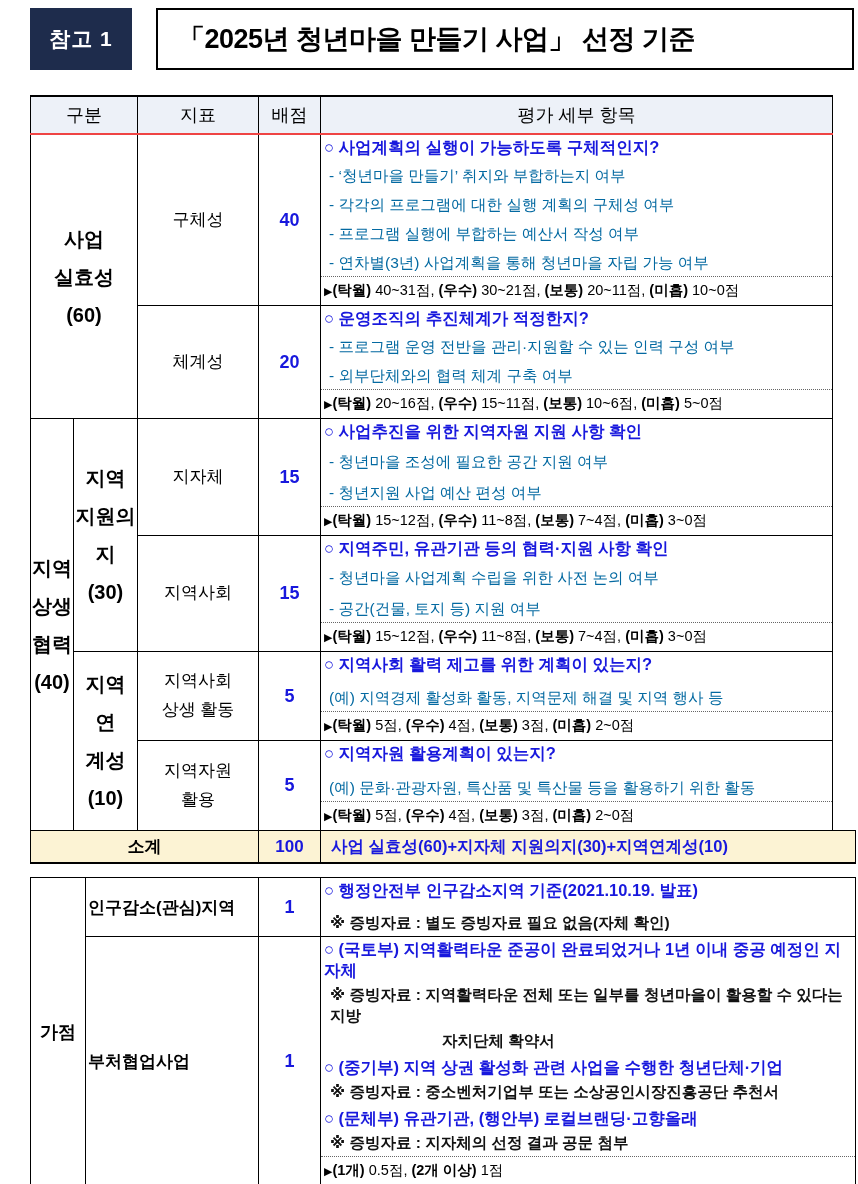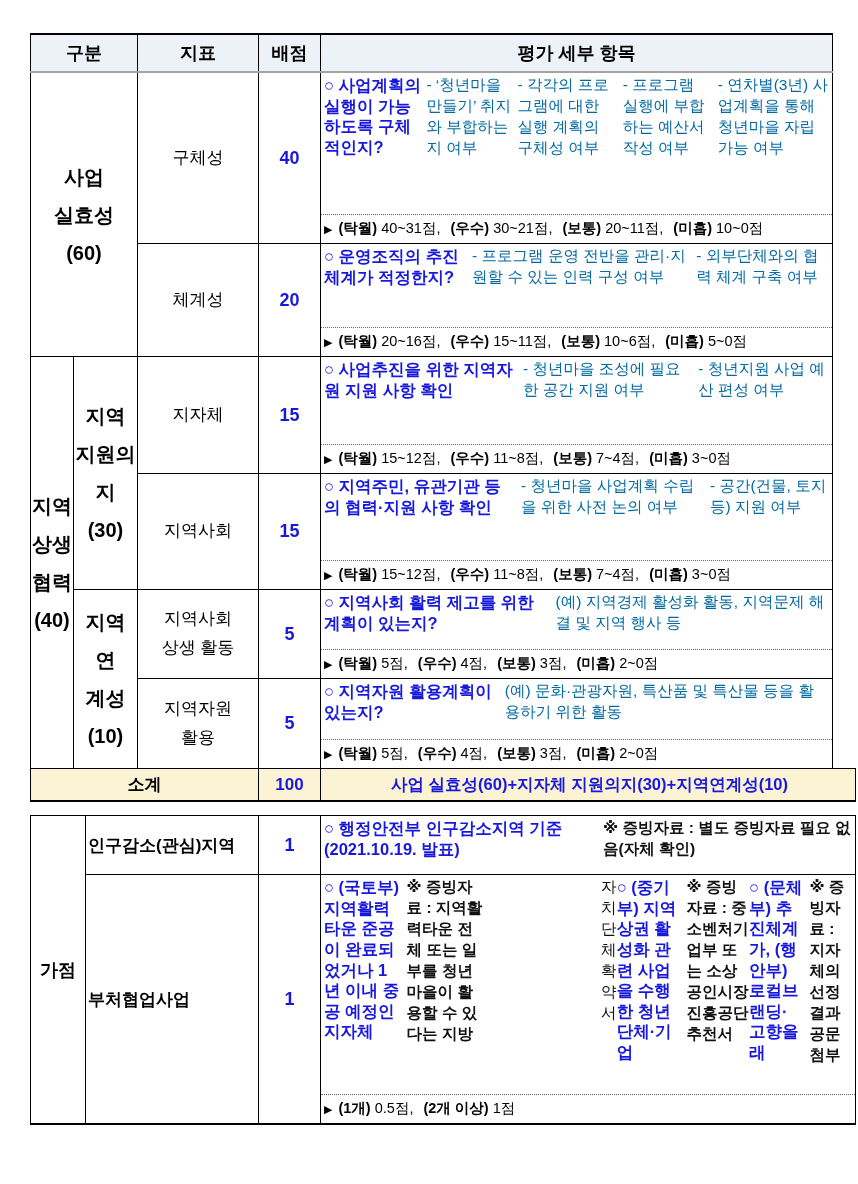--- a/index.html
+++ b/index.html
@@ -10,57 +10,61 @@
   .titlebar{display:flex;align-items:stretch;gap:24px;height:62px;width:824px;}
   .refbox{width:102px;background:#1e2c4c;color:#fff;display:flex;align-items:center;justify-content:center;
           font-size:21px;font-weight:bold;letter-spacing:1px;}
   .titlebox{flex:1;border:2px solid #000;display:flex;align-items:center;padding-left:20px;
             font-size:27px;font-weight:bold;letter-spacing:-0.5px;}
 
   
   table{border-collapse:collapse;table-layout:fixed;}
   td,th{border:1px solid #000;padding:0;}
   .main{width:802px;margin-top:25px;border-top:2px solid #000;}
-  .main th{background:#edf1f8;font-size:18px;font-weight:bold;height:36px;border-bottom:2px solid #a3a3a3;}
+  .main th{background:#edf1f8;font-size:18px;font-weight:normal;height:36px;border-bottom:2px solid #ef4444;}
   .lbl{text-align:center;font-weight:bold;font-size:20px;white-space:pre-line;line-height:1.9;vertical-align:middle;}
   .ind{text-align:center;font-weight:normal;font-size:17px;white-space:pre-line;line-height:1.7;vertical-align:middle;}
   .pts{text-align:center;font-weight:bold;font-size:18px;color:#1818dd;vertical-align:middle;}
 
   .dcell{vertical-align:top;}
   .dA{height:170px}.dB{height:112px}.dC{height:116px}.dD{height:115px}.dE{height:88px}.dF{height:89px}
   .dG{height:58px}.dH{height:248px}
   .dwrap{display:flex;flex-direction:column;height:100%;}
-  .dlines{flex:1;display:flex;flex-direction:row;justify-content:flex-end;padding:2px 4px 2px 3px;}
+  .dlines{flex:1;display:flex;flex-direction:column;justify-content:space-between;padding:2px 4px 2px 3px;}
   .d-h{color:#1818dd;font-weight:bold;font-size:16.5px;line-height:1.25;}
   .d-i{font-size:15.5px;padding-left:5px;color:#0369a1;}
   .d-n{font-size:15.5px;padding-left:6px;color:#111;font-weight:bold;}
-  .d-cont{font-size:15.5px;padding-left:118px;color:#111;}
+  .d-cont{font-size:15.5px;padding-left:118px;color:#111;font-weight:bold;}
   .dscore{border-top:1px dotted #666;font-size:14.5px;padding:4px 2px 5px 3px;}
-  .dscore b{font-weight:bold;margin-left:6px;}
+  .dscore b{font-weight:bold;}
   .mk{font-size:11px;}
 
   
   .sub{width:825px;margin-top:-1px;}
   .sub td{background:#fcf3d4;height:31px;border-bottom:2px solid #000;vertical-align:middle;}
   .sub .s-lbl{text-align:center;font-weight:bold;font-size:17px;margin-left:28px;}
   .sub .s-pts{text-align:center;font-weight:bold;font-size:17px;color:#1818dd;}
-  .sub .s-frm{font-weight:bold;font-size:16.5px;color:#1818dd;padding-left:3px;text-align:center;}
+  .sub .s-frm{font-weight:bold;font-size:16.5px;color:#1818dd;padding-left:10px;}
 
   
   .bonus{width:825px;margin-top:13px;}
   .bonus .b-grp{text-align:center;font-weight:bold;font-size:18px;vertical-align:middle;}
   .bonus .b-lbl{text-align:left;font-weight:bold;font-size:17px;padding-left:2px;vertical-align:middle;}
   .bonus{border-bottom:2px solid #000;}
   .bonus tr:last-child td{border-bottom:2px solid #000;}
 </style>
 </head>
 <body>
 
 <div class="page">
 
+  <div class="titlebar">
+    <div class="refbox">참고 1</div>
+    <div class="titlebox">「2025년 청년마을 만들기 사업」 선정 기준</div>
+  </div>
 
   <table class="main">
     <colgroup>
         <col style="width:43px">
         <col style="width:64px">
         <col style="width:121px">
         <col style="width:62px">
         <col style="width:512px">
       </colgroup>
     <tbody>
@@ -215,21 +219,21 @@
       <td class="b-lbl">부처협업사업</td>
       <td class="pts">1</td>
       <td class="dcell dH">
             <div class="dwrap">
         <div class="dlines">
           <div class="d-h">○ (국토부) 지역활력타운 준공이 완료되었거나 1년 이내 중공 예정인 지자체</div>
           <div class="d-n">※ 증빙자료 : 지역활력타운 전체 또는 일부를 청년마을이 활용할 수 있다는 지방</div>
           <div class="d-cont">자치단체 확약서</div>
           <div class="d-h">○ (중기부) 지역 상권 활성화 관련 사업을 수행한 청년단체·기업</div>
           <div class="d-n">※ 증빙자료 : 중소벤처기업부 또는 소상공인시장진흥공단 추천서</div>
-          <div class="d-h">○ (문체부) 추진체계가, (행안부) 로컬브랜딩·고향올래</div>
+          <div class="d-h">○ (문체부) 유관기관, (행안부) 로컬브랜딩·고향올래</div>
           <div class="d-n">※ 증빙자료 : 지자체의 선정 결과 공문 첨부</div>
         </div>
         <div class="dscore"><span class="mk">▶</span><b>(1개)</b><span> 0.5점, </span><b>(2개 이상)</b><span> 1점</span></div>
       </div>
           </td>
     </tr>
   </tbody>
     </table>
 
 </div>

